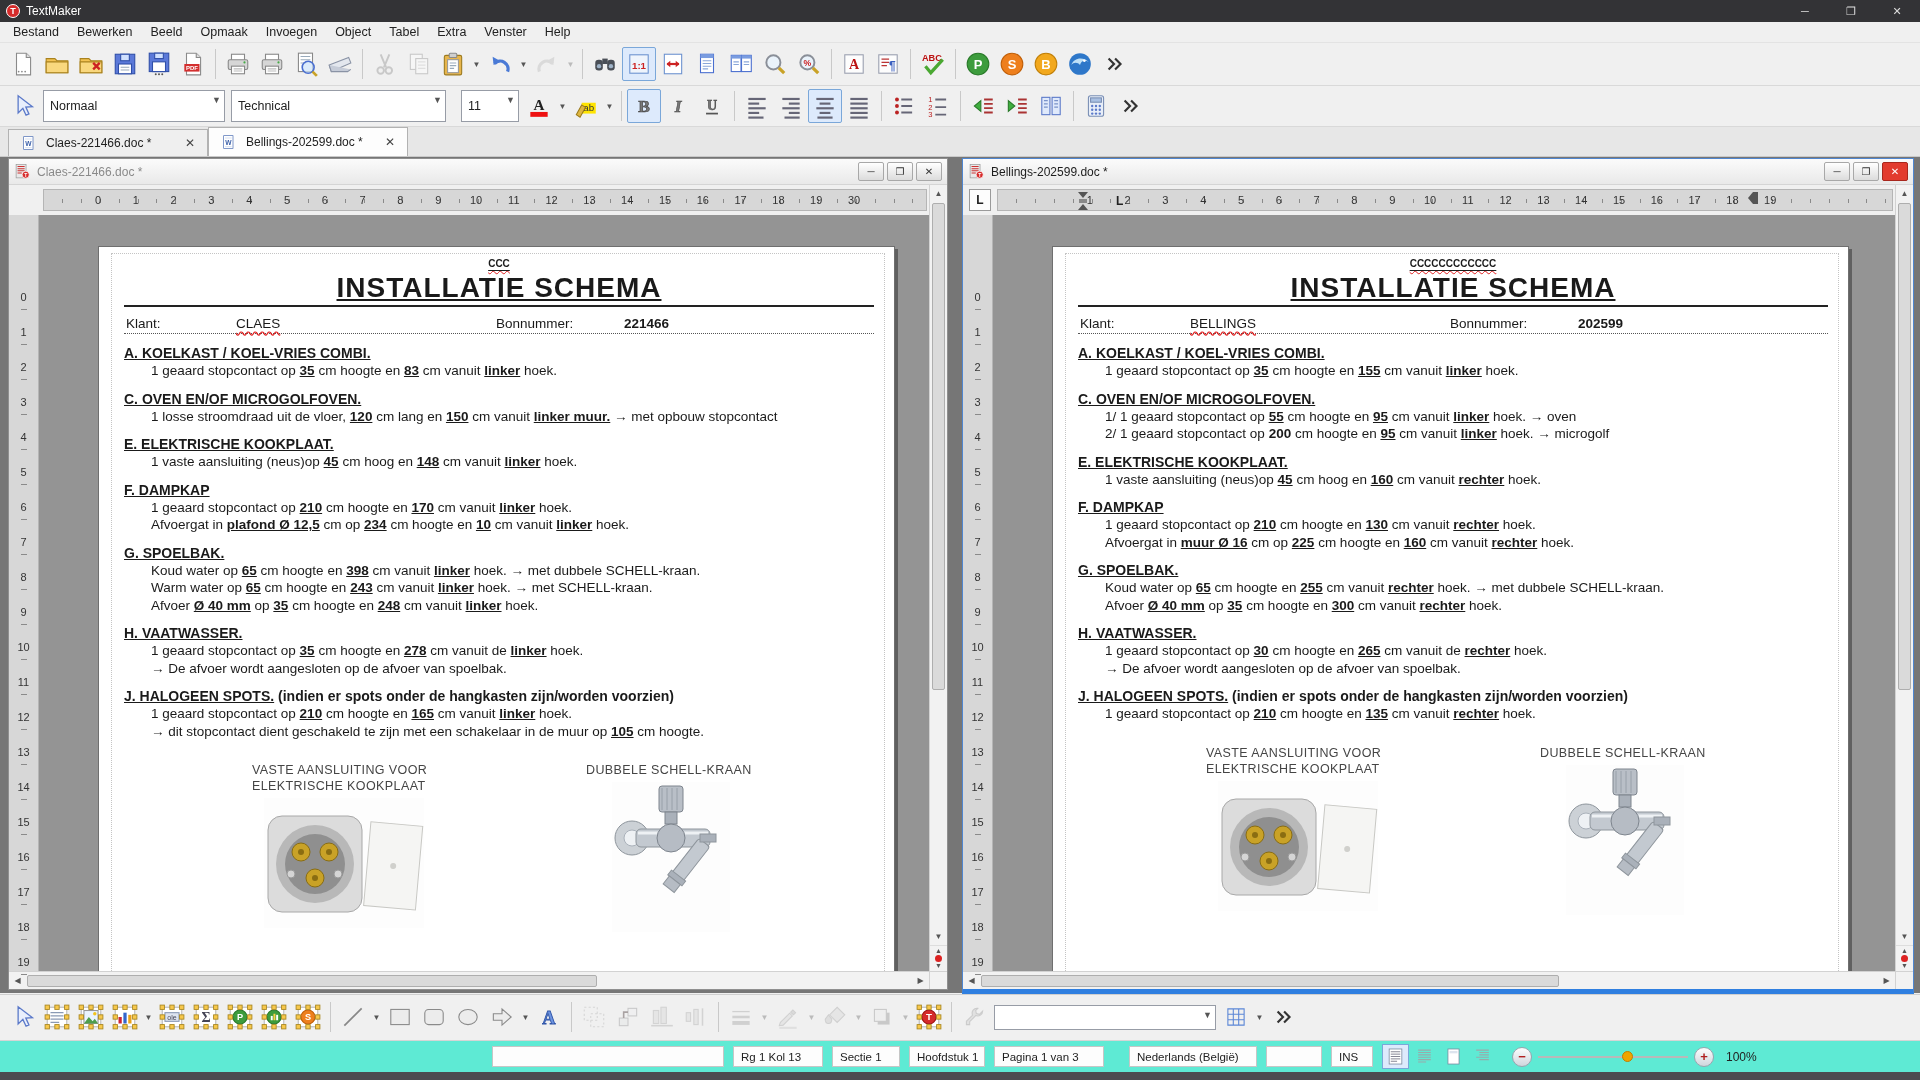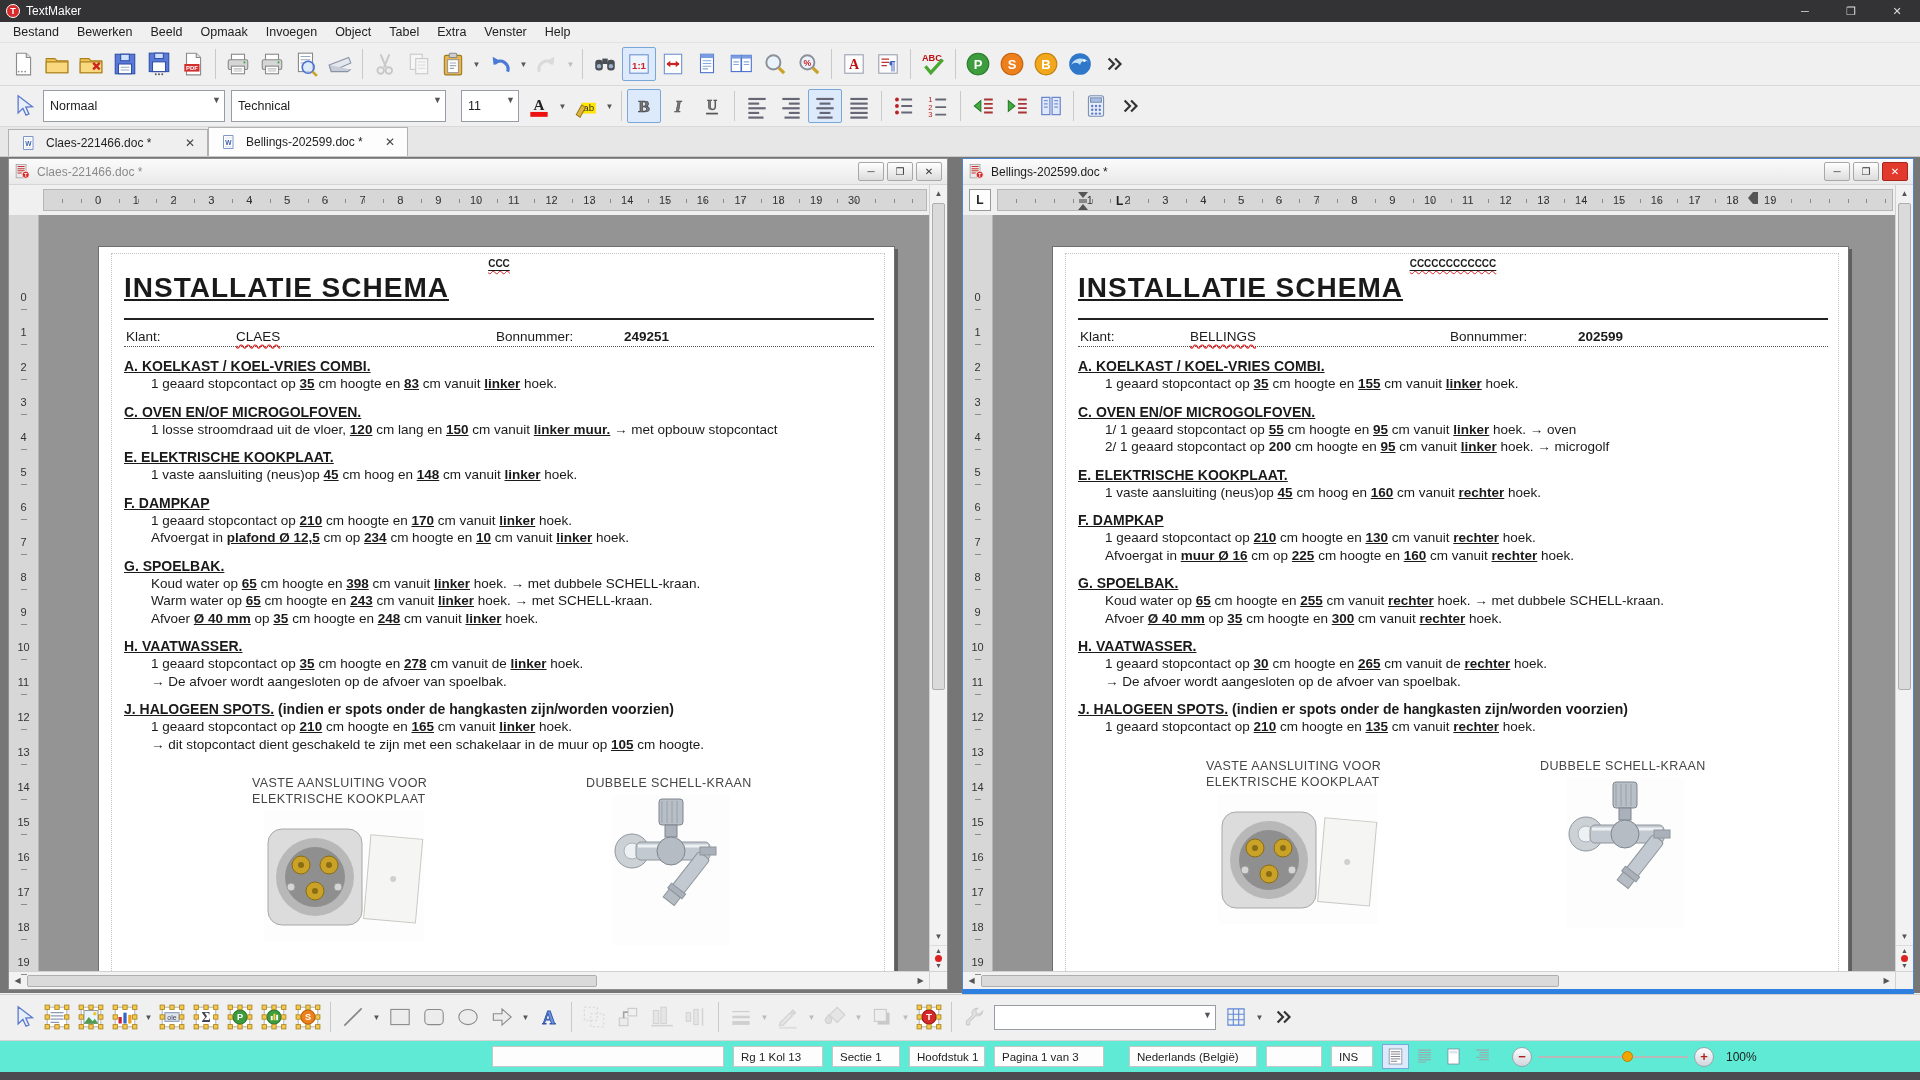--- a/index.html
+++ b/index.html
@@ -69,21 +69,21 @@
 .bdot{width:7px;height:7px;border-radius:50%;background:#d22}
 .hsb-row{height:18px;display:flex;border-top:1px solid #d2d2d2;flex:none;background:#f2f2f2}
 .hsb{flex:1;display:flex;align-items:center}
 .hsbb{width:17px;display:flex;align-items:center;justify-content:center;color:#555;font-size:8px;flex:none}
 .hthumb{margin:2px 1px;width:62%;height:12px;background:#dadada;border:1px solid #aeaeae;border-radius:2px}
 .hcorner{width:18px;border-left:1px solid #d2d2d2;flex:none}
 
 .pg-code{text-align:center;font-weight:bold;font-size:10px;line-height:16px}
 .pg-code span{text-decoration:underline}
 .wavy{text-decoration:underline wavy #e02020;text-decoration-skip-ink:none;text-underline-offset:3px}
-.pg-title-wrap{border-bottom:2.5px solid #222;padding-bottom:14px}
+.pg-title-wrap{border-bottom:2.5px solid #222;text-align:center;padding-bottom:1px}
 .pg-title{font-size:28px;font-weight:bold;letter-spacing:1px;text-decoration:underline;line-height:32px}
 .k-row{position:relative;height:24px;border-bottom:1.5px dotted #555;margin-top:3px;font-size:13.5px}
 .k-row span{position:absolute;bottom:2px}
 .k-lab{left:2px}.k-val{left:112px;font-weight:normal}.k-lab2{left:372px}.k-val2{left:500px;font-weight:bold}
 .sec{margin-top:11px}
 .sec-h{font-weight:bold;font-size:14px;line-height:17px}
 .sec-line{padding-left:27px;font-size:13.5px;line-height:17.5px}
 .s1{font-weight:bold;text-decoration:underline}
 .s2{font-weight:bold}
 .figures{position:relative;height:240px;margin-top:22px}
@@ -612,21 +612,21 @@
               </div>
               <div class="canvas">
                 <div class="page">
                   <div class="textarea">
                     <div class="pg-code wavy"><span>CCC</span></div>
                     <div class="pg-title-wrap"><span class="pg-title">INSTALLATIE SCHEMA</span></div>
                     <div class="k-row">
                       <span class="k-lab">Klant:</span>
                       <span class="k-val wavy">CLAES</span>
                       <span class="k-lab2">Bonnummer:</span>
-                      <span class="k-val2">249251</span>
+                      <span class="k-val2">221466</span>
                     </div>
                     <div class="sec">
                       <div class="sec-h"><span class="s1">A. KOELKAST / KOEL-VRIES COMBI.</span></div>
                       <div class="sec-line"><span class="s0">1 geaard stopcontact op </span><span class="s1">35</span><span class="s0"> cm hoogte en </span><span class="s1">83</span><span class="s0"> cm vanuit </span><span class="s1">linker</span><span class="s0"> hoek.</span></div>
                     </div>
                     <div class="sec">
                       <div class="sec-h"><span class="s1">C. OVEN EN/OF MICROGOLFOVEN.</span></div>
                       <div class="sec-line"><span class="s0">1 losse stroomdraad uit de vloer, </span><span class="s1">120</span><span class="s0"> cm lang en </span><span class="s1">150</span><span class="s0"> cm vanuit </span><span class="s1">linker muur.</span><span class="s0"> → met opbouw stopcontact</span></div>
                     </div>
                     <div class="sec">

